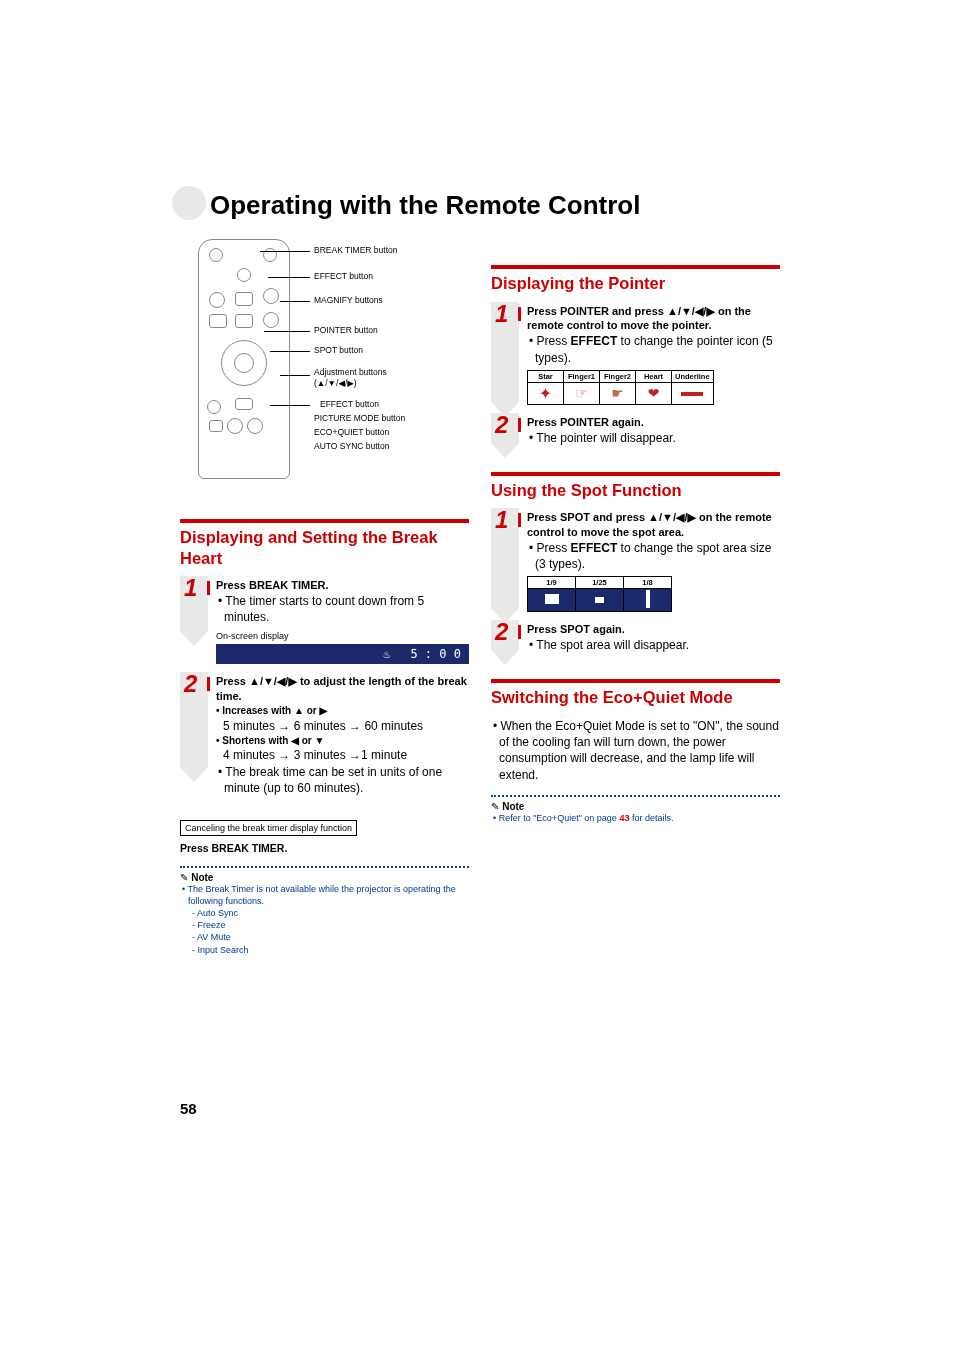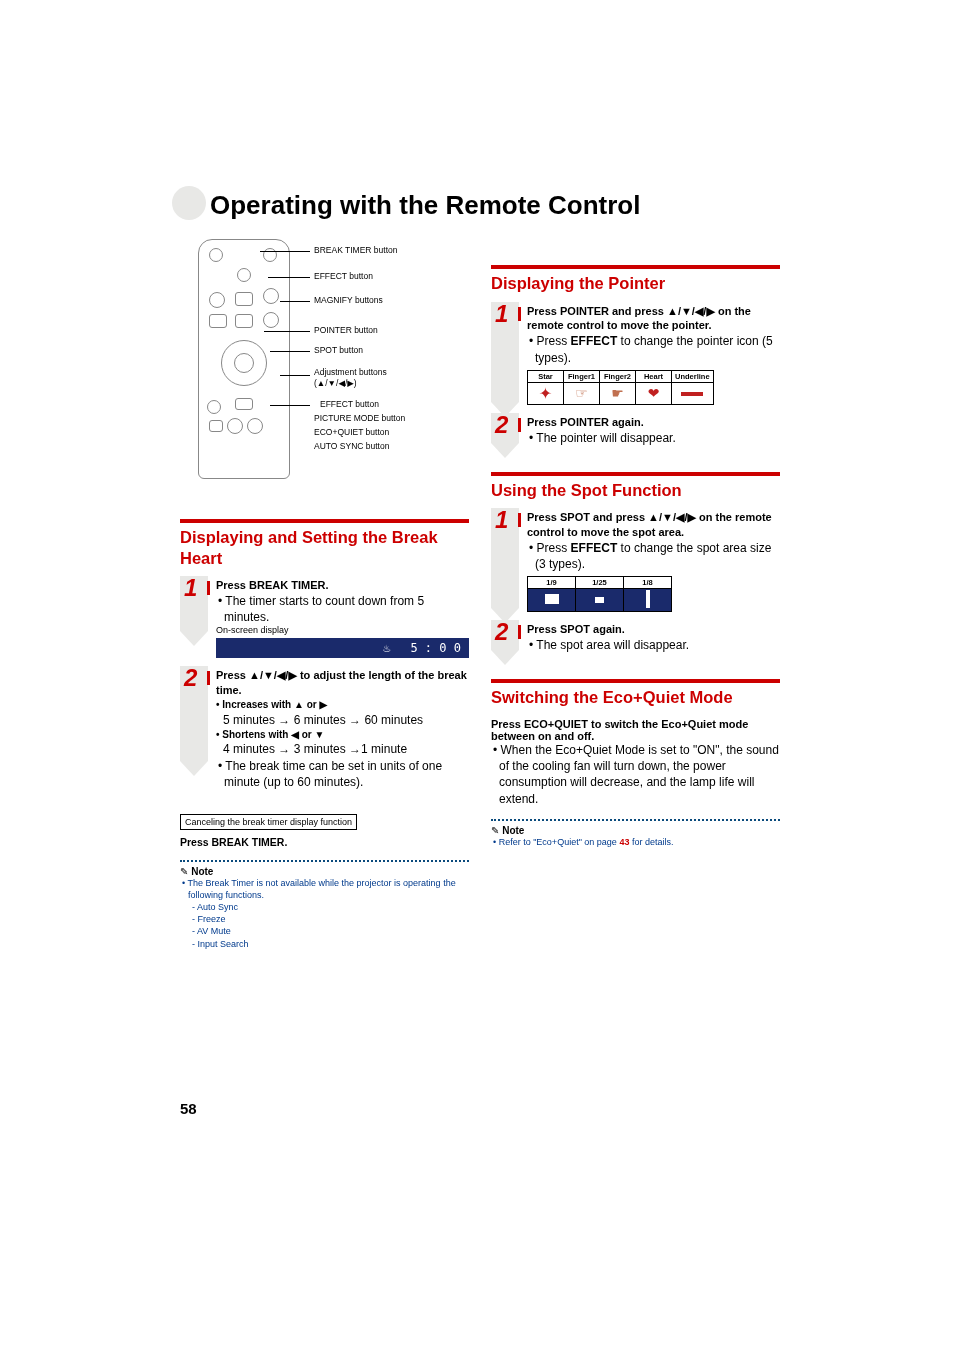--- a/index.html
+++ b/index.html
@@ -17,21 +17,21 @@
   .section-title { color:#cc0000; font-size:16.5px; font-weight:bold; line-height:1.25; margin-bottom:10px; }
   .step { position:relative; padding-left:36px; margin-bottom:10px; }
   .step-bg { position:absolute; left:-2px; top:-2px; width:36px; }
   .step-num { position:absolute; left:4px; top:-4px; font-size:24px; font-weight:bold; color:#cc0000; font-style:italic; }
   .step-accent { position:absolute; left:27px; top:3px; width:3px; height:14px; background:#cc0000; }
   .step-title { font-size:11px; font-weight:bold; color:#000; line-height:1.35; }
   .step-body { font-size:12px; color:#000; line-height:1.35; }
   .step-body-blue { font-size:9px; color:#003a8c; line-height:1.35; }
   .sub { padding-left:8px; text-indent:-6px; }
   .bulletpt::before { content:"• "; }
-  .osd-label { font-size:9px; color:#000; }
+  .osd-label { font-size:9px; color:#000; margin-top:6px; }
   .osd { background:#1a2a6b; color:#fff; font-family:monospace; font-size:12px; padding:3px 8px; margin-top:3px; display:flex; align-items:center; justify-content:flex-end; gap:20px; }
   .cup { font-size:12px; }
   .cancel-box { border:1px solid #000; font-size:9px; padding:2px 4px; margin-top:14px; display:inline-block; }
   .press-line { font-size:10.5px; font-weight:bold; margin-top:6px; }
   .note-rule { border-top:2px dotted #0a4a7c; margin-top:12px; margin-bottom:4px; }
   .note-hd { font-size:10px; font-weight:bold; color:#000; }
   .note-hd::before { content:"✎ "; font-weight:normal; }
   .icon-table { border-collapse:collapse; margin-top:4px; font-size:7.5px; }
   .icon-table th, .icon-table td { border:1px solid #000; text-align:center; padding:1px 3px; }
   .icon-table td { height:20px; width:36px; }
@@ -232,23 +232,20 @@
         <div class="step-title">
           <span>Press </span><span style="font-weight:700;">SPOT</span><span> again.</span>
         </div>
         <div class="step-body bulletpt sub">The spot area will disappear.</div>
       </div>
 
       <div style="height:16px;"></div>
       <div class="section-bar"></div>
       <div class="section-title">Switching the Eco+Quiet Mode</div>
 
-      <div class="press-line" style="font-size:11px;">
-        <span>Press </span><span style="font-weight:900;">ECO+QUIET</span><span> to switch the Eco+Quiet mode between on and off.</span>
-      </div>
       <div class="step-body bulletpt sub">When the Eco+Quiet Mode is set to "ON", the sound of the cooling fan will turn down, the power consumption will decrease, and the lamp life will extend.</div>
 
       <div class="note-rule"></div>
       <div class="note-hd">Note</div>
       <div class="step-body-blue bulletpt sub">
         <span>Refer to "Eco+Quiet" on page </span><span style="color:#cc0000; font-weight:bold;">43</span><span> for details.</span>
       </div>
     </div>
   </div>
 </div>

